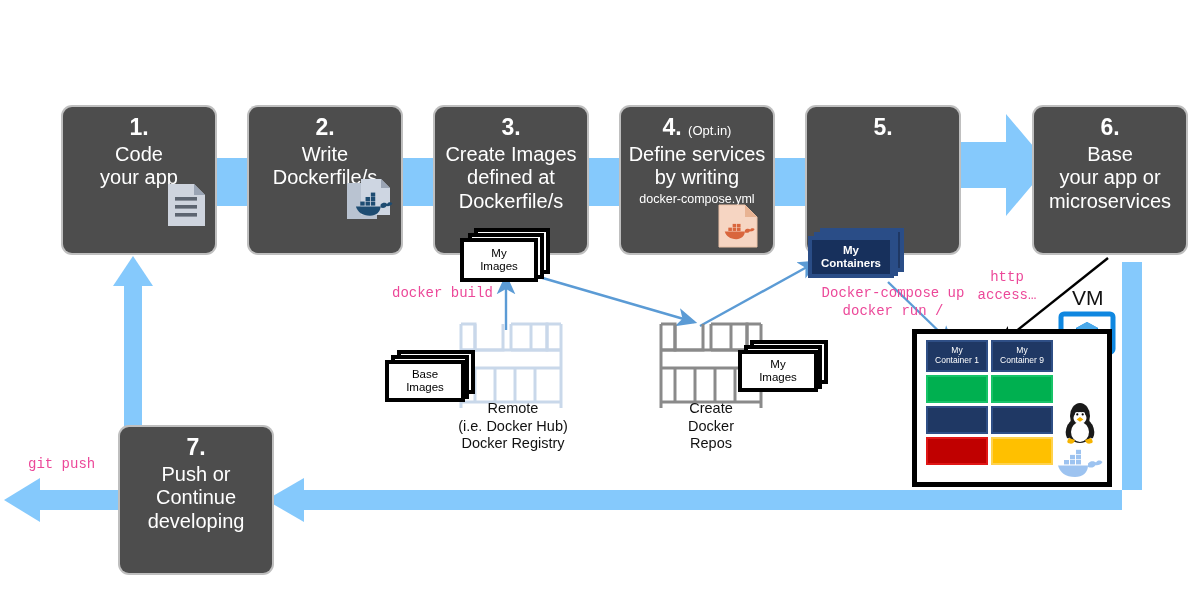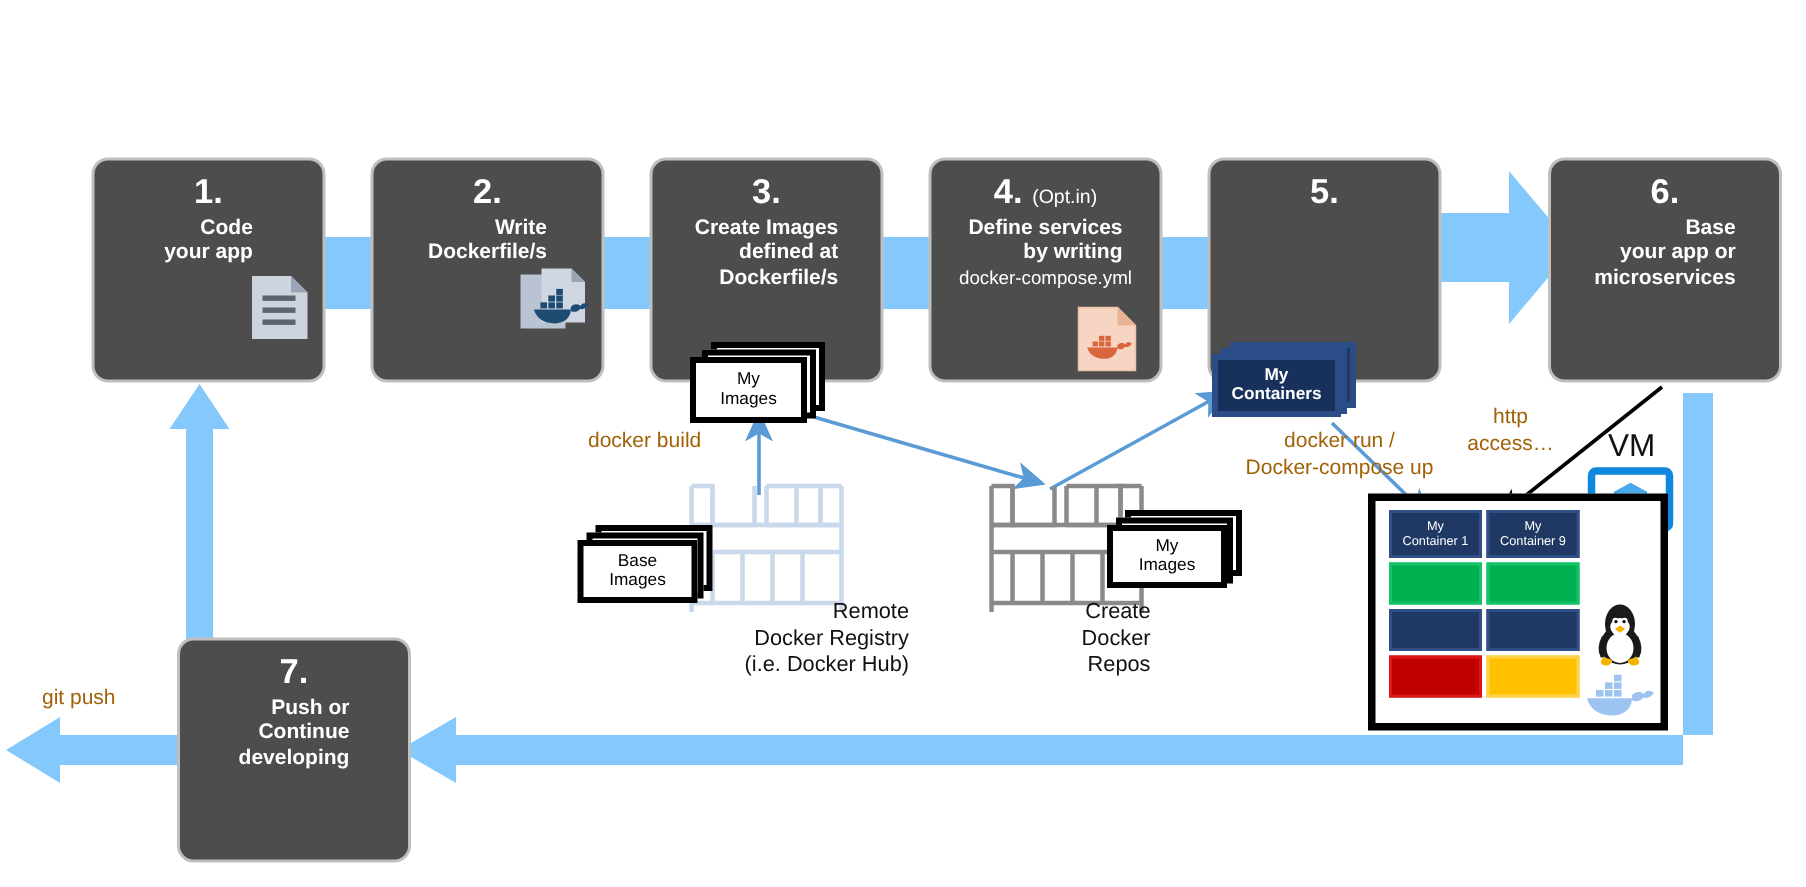--- a/index.html
+++ b/index.html
@@ -16,21 +16,21 @@
   
   .step{
     position:absolute;background:#4d4d4d;border-radius:9px;
     box-shadow:0 0 0 2px #bfbfbf;
     color:#ffffff;text-align:center;box-sizing:border-box;
     display:flex;flex-direction:column;align-items:center;
     padding-top:8px;overflow:hidden;
   }
   .step .num{font-size:23px;font-weight:bold;line-height:1.12;}
   .step .num .opt{font-size:13px;font-weight:normal;}
-  .step .body{font-size:14px;line-height:1.17;font-weight:700;margin-top:2px;text-align:right;}
+  .step .body{font-size:20px;line-height:1.17;font-weight:400;margin-top:2px;}
   .step .mono-sub{font-size:12.5px;line-height:1.2;margin-top:2px;}
 
   
   .blue{position:absolute;background:#85c9fc;}
   .bluearrow{position:absolute;width:0;height:0;}
 
   
   .boxicon{position:absolute;}
 
   
@@ -39,22 +39,22 @@
     position:absolute;box-sizing:border-box;
   }
   .stackcard .front{
     display:flex;flex-direction:column;align-items:center;justify-content:center;
     font-size:11.5px;line-height:1.15;text-align:center;
   }
 
   
   .shelf{position:absolute;}
 
-  .label{position:absolute;text-align:right;font-size:14.5px;line-height:1.22;color:#111;}
-  .mono{font-family:Liberation Sans, sans-serif;font-size:14px;color:#a16207;line-height:1.3;}
+  .label{position:absolute;text-align:center;font-size:14.5px;line-height:1.22;color:#111;}
+  .mono{font-family:Liberation Mono, monospace;font-size:14px;color:#ec4899;line-height:1.3;}
 
   .vmbox{position:absolute;box-sizing:border-box;border:5px solid #000;background:#fff;}
   .ctile{position:absolute;box-sizing:border-box;}
   .ctile.hdr{display:flex;flex-direction:column;align-items:center;justify-content:center;
              color:#fff;font-size:8.5px;line-height:1.12;text-align:center;}
   .vmlabel{position:absolute;font-size:21px;color:#111;}
   svg{display:block;overflow:visible;}
 </style>
 </head>
 <body>
@@ -221,22 +221,22 @@
     <div class="back1" style="left:6px;top:4px;width:84px;height:44px;border:4px solid #2a4d87;background:#1f3864;"></div>
     <div class="front" style="left:0px;top:8px;width:86px;height:42px;border:4px solid #2a4d87;background:#17305c;color:#fff;font-weight:bold;">
       <span>My</span>
       <span>Containers</span>
     </div>
   </div>
 
   <div class="mono" style="position:absolute;left:392px;top:284px;">docker build</div>
 
   <div style="position:absolute;left:798px;top:284px;width:190px;text-align:center;">
+    <div class="mono">Docker-compose up</div>
     <div class="mono">docker run /</div>
-    <div class="mono">Docker-compose up</div>
   </div>
 
   <div style="position:absolute;left:962px;top:268px;width:90px;text-align:center;">
     <div class="mono">http</div>
     <div class="mono">access…</div>
   </div>
 
   <div class="mono" style="position:absolute;left:28px;top:455px;">git push</div>
 
   <div class="shelf" style="left:455px;top:318px;">
@@ -255,22 +255,22 @@
         <path d="M20,50 v34"></path>
           <path d="M40,50 v34"></path>
           <path d="M60,50 v34"></path>
           <path d="M80,50 v34"></path>
         <path d="M6,32 h100"></path>
       </g>
     </svg>
   </div>
   <div class="label" style="left:420px;top:400px;width:186px;">
     <div>Remote</div>
+    <div>(i.e. Docker Hub)</div>
     <div>Docker Registry</div>
-    <div>(i.e. Docker Hub)</div>
   </div>
 
   <div class="stackcard" style="left:385px;top:340px;width:96px;height:56px;margin-top:10px;">
     <div class="back2" style="left:12px;top:0;width:78px;height:44px;border:4px solid #000;background:#fff;"></div>
     <div class="back1" style="left:6px;top:5px;width:78px;height:44px;border:4px solid #000;background:#fff;"></div>
     <div class="front" style="left:0px;top:10px;width:80px;height:42px;border:4px solid #000;background:#fff;color:#000;">
       <span>Base</span>
       <span>Images</span>
     </div>
   </div>

